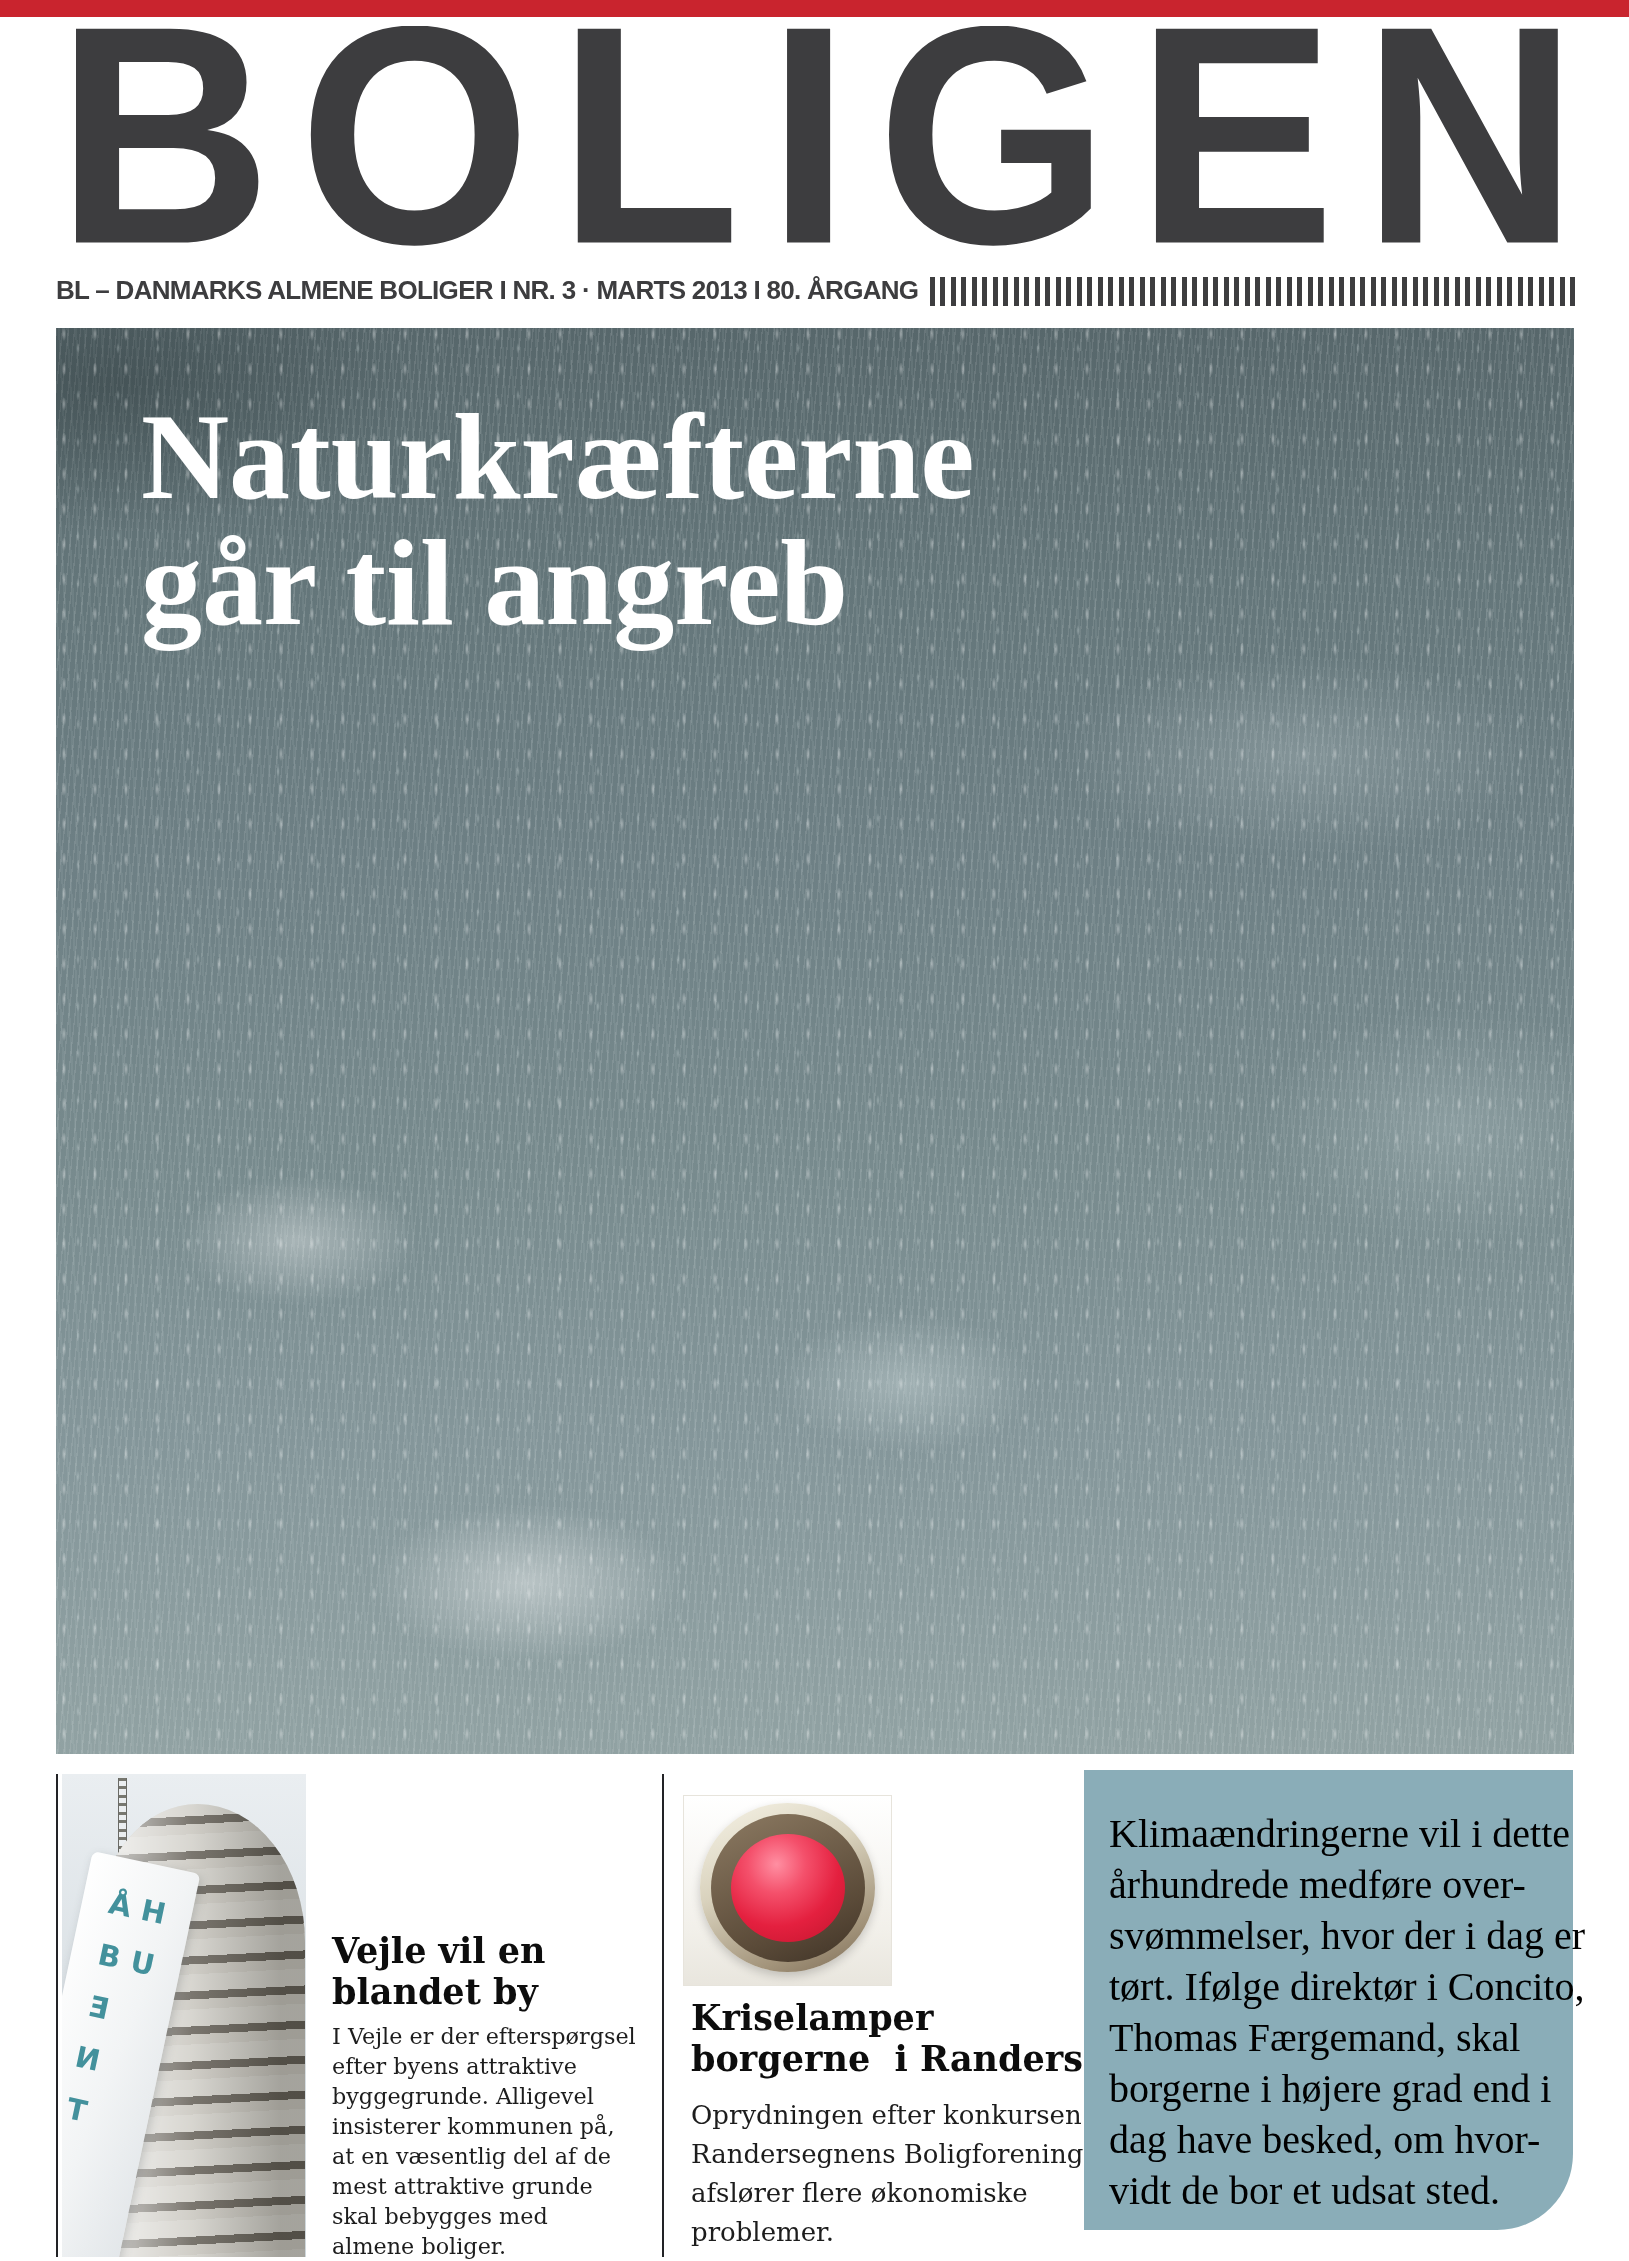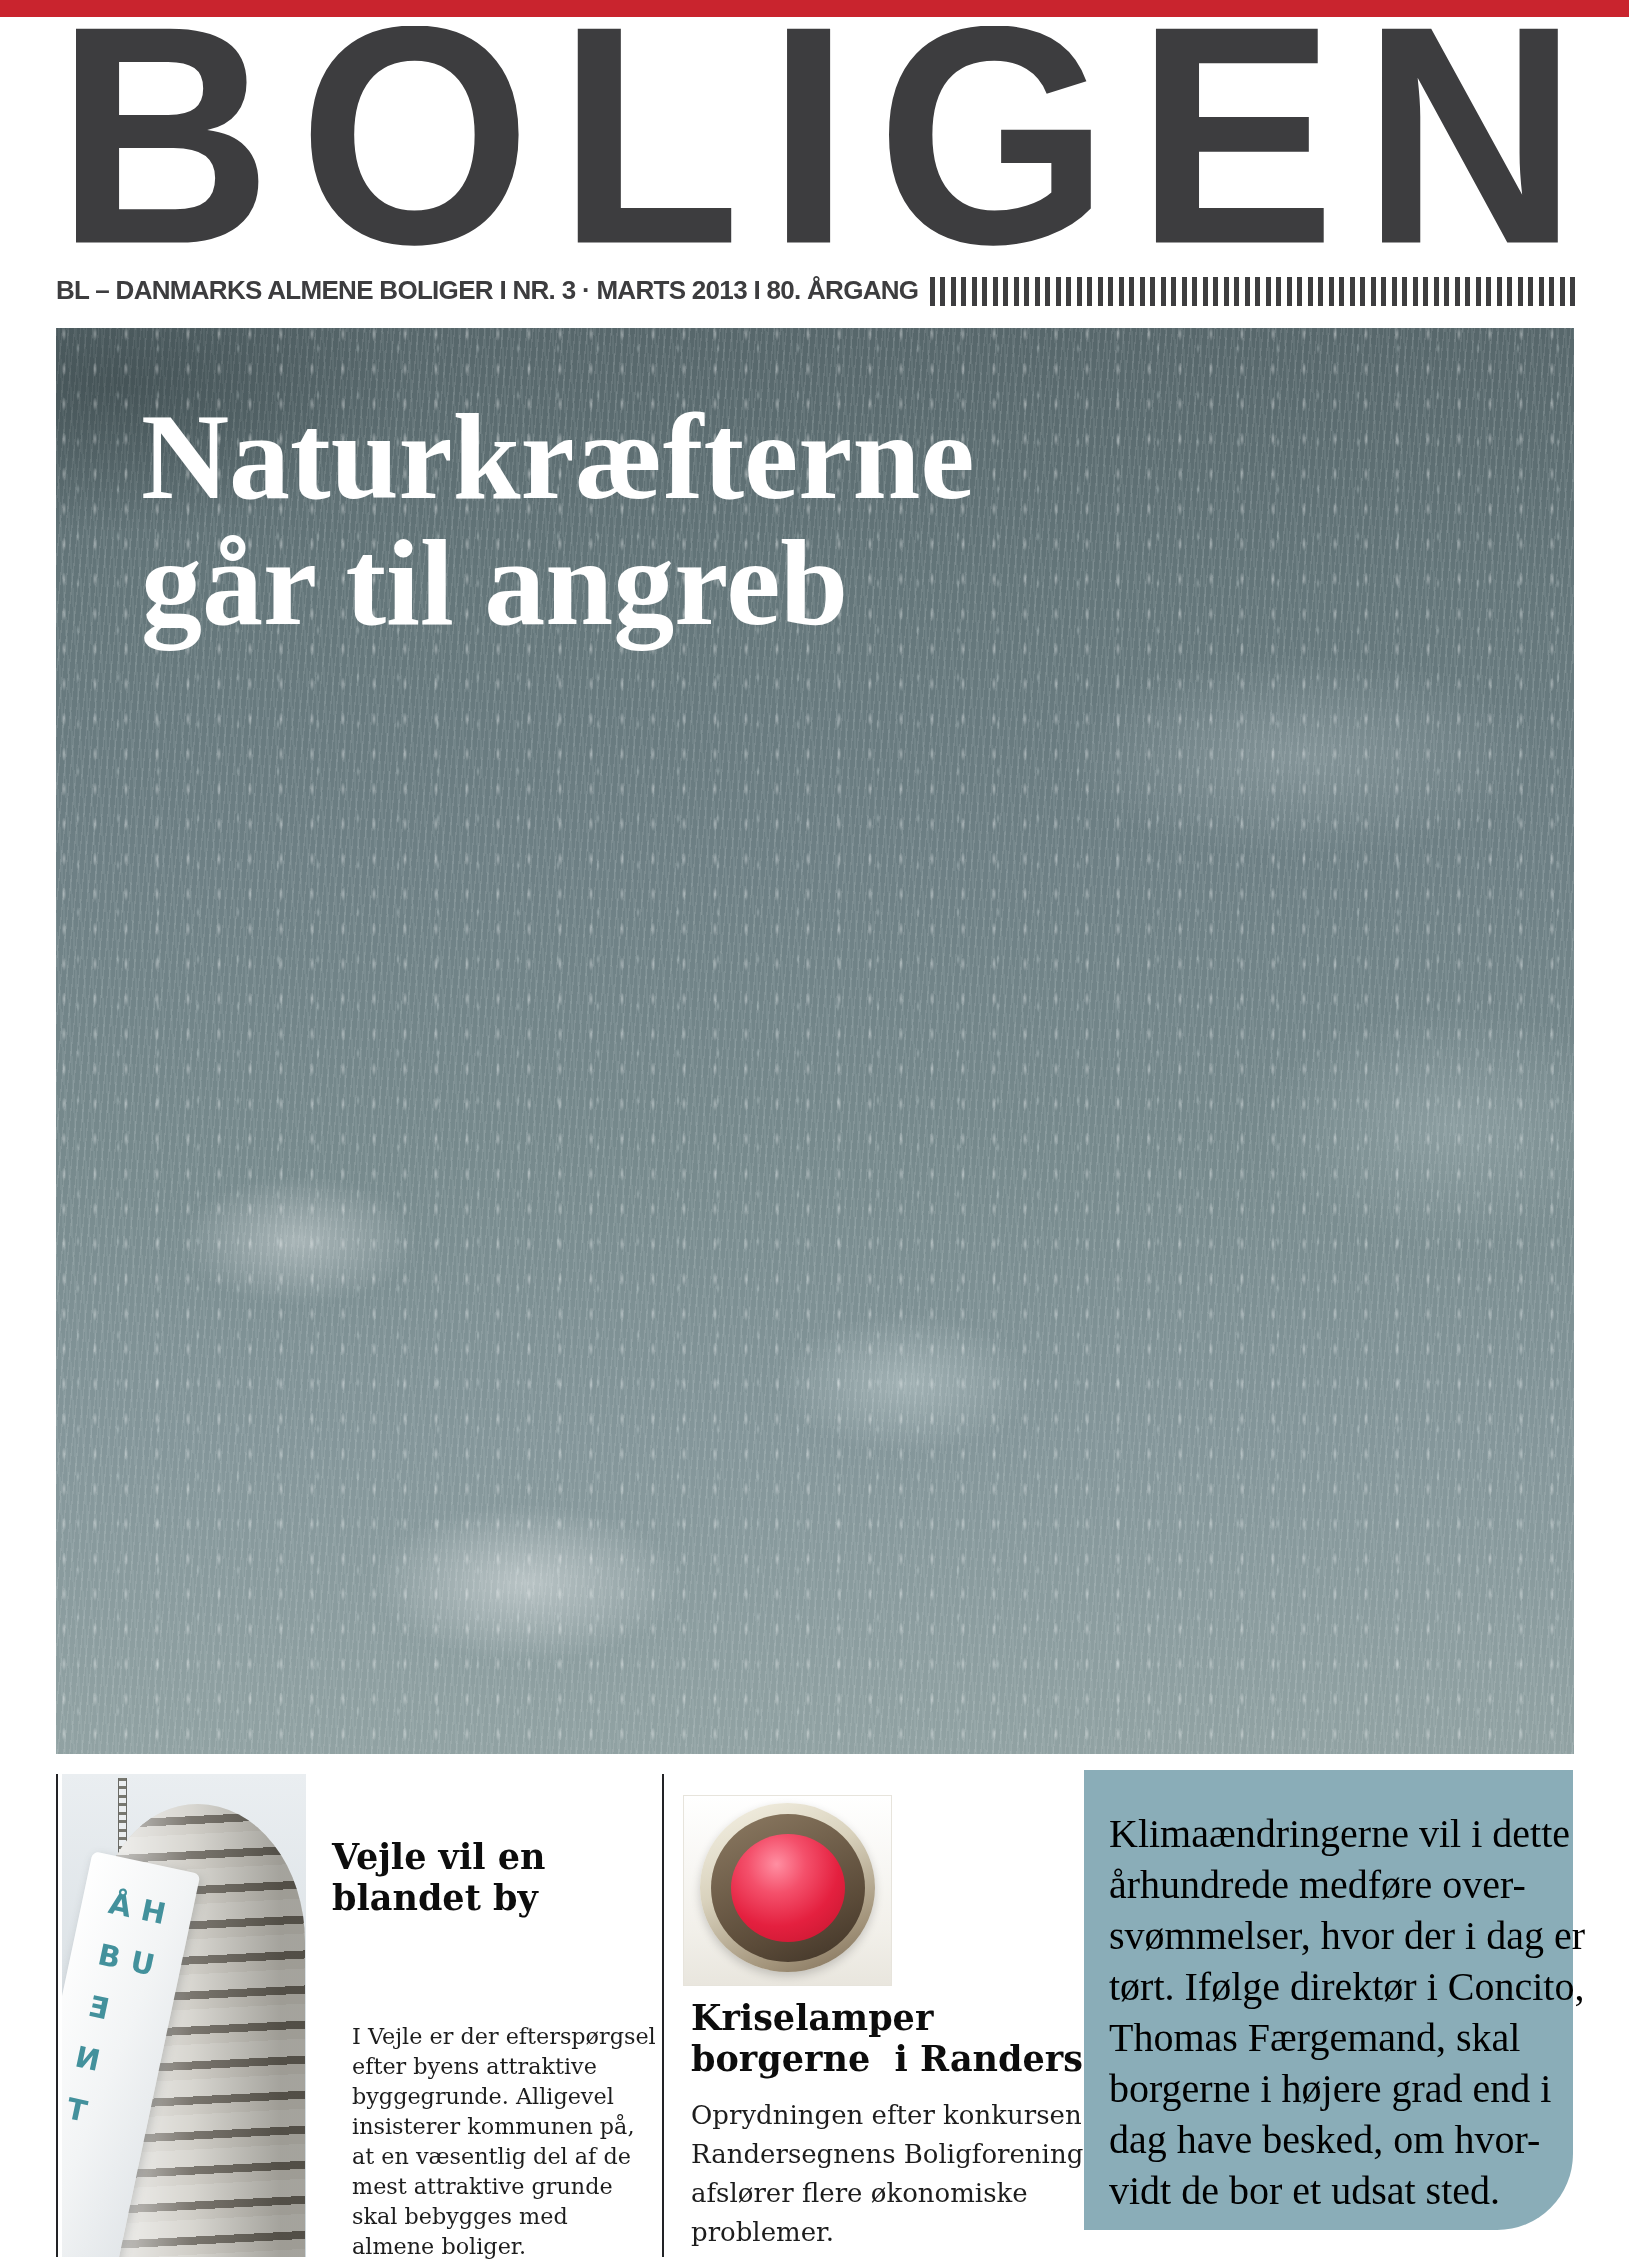--- a/index.html
+++ b/index.html
@@ -62,23 +62,23 @@
           background:linear-gradient(100deg,#ffffff 0%,#f2f4f5 55%,#e2e6e9 100%);
           transform:rotate(12deg);border-radius:6.6px;box-shadow:2.6px 2.6px 9.2px rgba(70,80,85,.25);
           display:flex;justify-content:center;}
   .banner-text{writing-mode:vertical-lr;text-orientation:upright;margin-top:30px;
                font-family:"DejaVu Sans",sans-serif;font-weight:bold;font-size:29px;
                letter-spacing:18.4px;color:#43919c;}
 
   
   .story-title{position:absolute;margin:0;font-family:"DejaVu Serif",serif;font-weight:bold;
                color:#0d0d0d;white-space:pre;}
-  .title-left{left:332px;top:1836px;font-size:35px;line-height:41px;}
+  .title-left{left:332px;top:1930px;font-size:35px;line-height:41px;}
   .body-text{position:absolute;margin:0;color:#1d1d1d;white-space:pre;}
-  .body-left{left:332px;top:2021px;font-size:22.3px;line-height:30px;margin-left:20px;}
+  .body-left{left:332px;top:2021px;font-size:22.3px;line-height:30px;}
 
   
   .btn-tile{position:absolute;left:683px;top:1795px;width:209px;height:191px;
             background:linear-gradient(180deg,#ffffff 0%,#f2f0ea 70%,#e9e6de 100%);
             border:0.7px solid #e7e4dc;box-sizing:border-box;}
   .btn-outer{position:absolute;left:16.4px;top:7.2px;width:175px;height:169px;border-radius:50%;
              background:linear-gradient(155deg,#f7f4e8 0%,#d9d2bd 40%,#a2937a 78%,#7b6a54 100%);
              box-shadow:0 4px 9.2px rgba(0,0,0,.18);}
   .btn-ring{position:absolute;inset:10.5px;border-radius:50%;
             background:linear-gradient(155deg,#8d7b63 0%,#5a4a38 70%,#3e3226 100%);}

